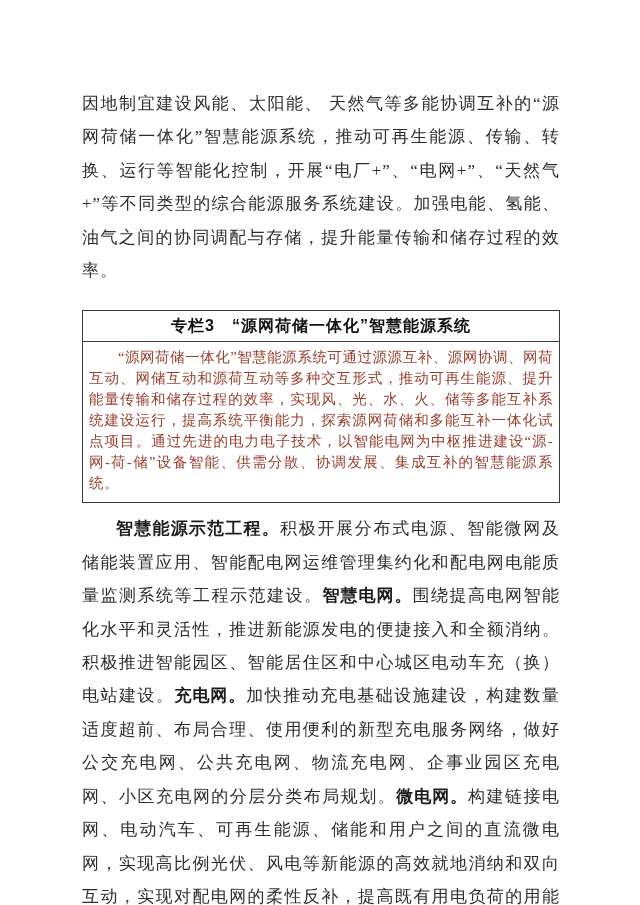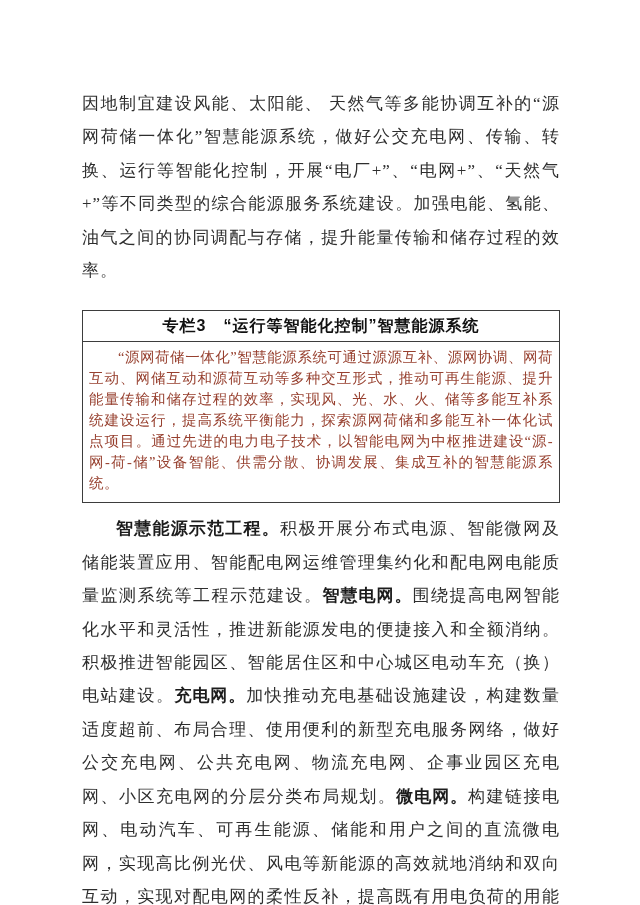--- a/index.html
+++ b/index.html
@@ -64,22 +64,22 @@
     color: #1c1c1c;
     font-family: "Liberation Sans", "DejaVu Sans", sans-serif;
     letter-spacing: 0.5px;
   }
 </style>
 </head>
 <body>
 
 <div class="page">
 
-  <p class="para">因地制宜建设风能、太阳能、 天然气等多能协调互补的“源网荷储一体化”智慧能源系统，做好公交充电网、传输、转换、运行等智能化控制，开展“电厂+”、“电网+”、“天然气+”等不同类型的综合能源服务系统建设。加强电能、氢能、油气之间的协同调配与存储，提升能量传输和储存过程的效率。</p>
+  <p class="para">因地制宜建设风能、太阳能、 天然气等多能协调互补的“源网荷储一体化”智慧能源系统，推动可再生能源、传输、转换、运行等智能化控制，开展“电厂+”、“电网+”、“天然气+”等不同类型的综合能源服务系统建设。加强电能、氢能、油气之间的协同调配与存储，提升能量传输和储存过程的效率。</p>
 
   <div class="column-box" style="border-color: rgb(61, 61, 61);">
-    <div class="box-title" style="border-bottom-color: rgb(61, 61, 61);">专栏3　“运行等智能化控制”智慧能源系统</div>
+    <div class="box-title" style="border-bottom-color: rgb(61, 61, 61);">专栏3　“源网荷储一体化”智慧能源系统</div>
     <div class="box-body" style="color: rgb(151, 64, 47);">“源网荷储一体化”智慧能源系统可通过源源互补、源网协调、网荷互动、网储互动和源荷互动等多种交互形式，推动可再生能源、提升能量传输和储存过程的效率，实现风、光、水、火、储等多能互补系统建设运行，提高系统平衡能力，探索源网荷储和多能互补一体化试点项目。通过先进的电力电子技术，以智能电网为中枢推进建设“源-网-荷-储”设备智能、供需分散、协调发展、集成互补的智慧能源系统。</div>
   </div>
 
   <p class="para indent rich-para"><span class="seg bold">智慧能源示范工程。</span><span class="seg">积极开展分布式电源、智能微网及储能装置应用、智能配电网运维管理集约化和配电网电能质量监测系统等工程示范建设。</span><span class="seg bold">智慧电网。</span><span class="seg">围绕提高电网智能化水平和灵活性，推进新能源发电的便捷接入和全额消纳。积极推进智能园区、智能居住区和中心城区电动车充（换）电站建设。</span><span class="seg bold">充电网。</span><span class="seg">加快推动充电基础设施建设，构建数量适度超前、布局合理、使用便利的新型充电服务网络，做好公交充电网、公共充电网、物流充电网、企事业园区充电网、小区充电网的分层分类布局规划。</span><span class="seg bold">微电网。</span><span class="seg">构建链接电网、电动汽车、可再生能源、储能和用户之间的直流微电网，实现高比例光伏、风电等新能源的高效就地消纳和双向互动，实现对配电网的柔性反补，提高既有用电负荷的用能绿色化比例。</span><span class="seg bold">储能网。</span><span class="seg">有效聚合</span></p>
 
 </div>
 
 </body></html>

